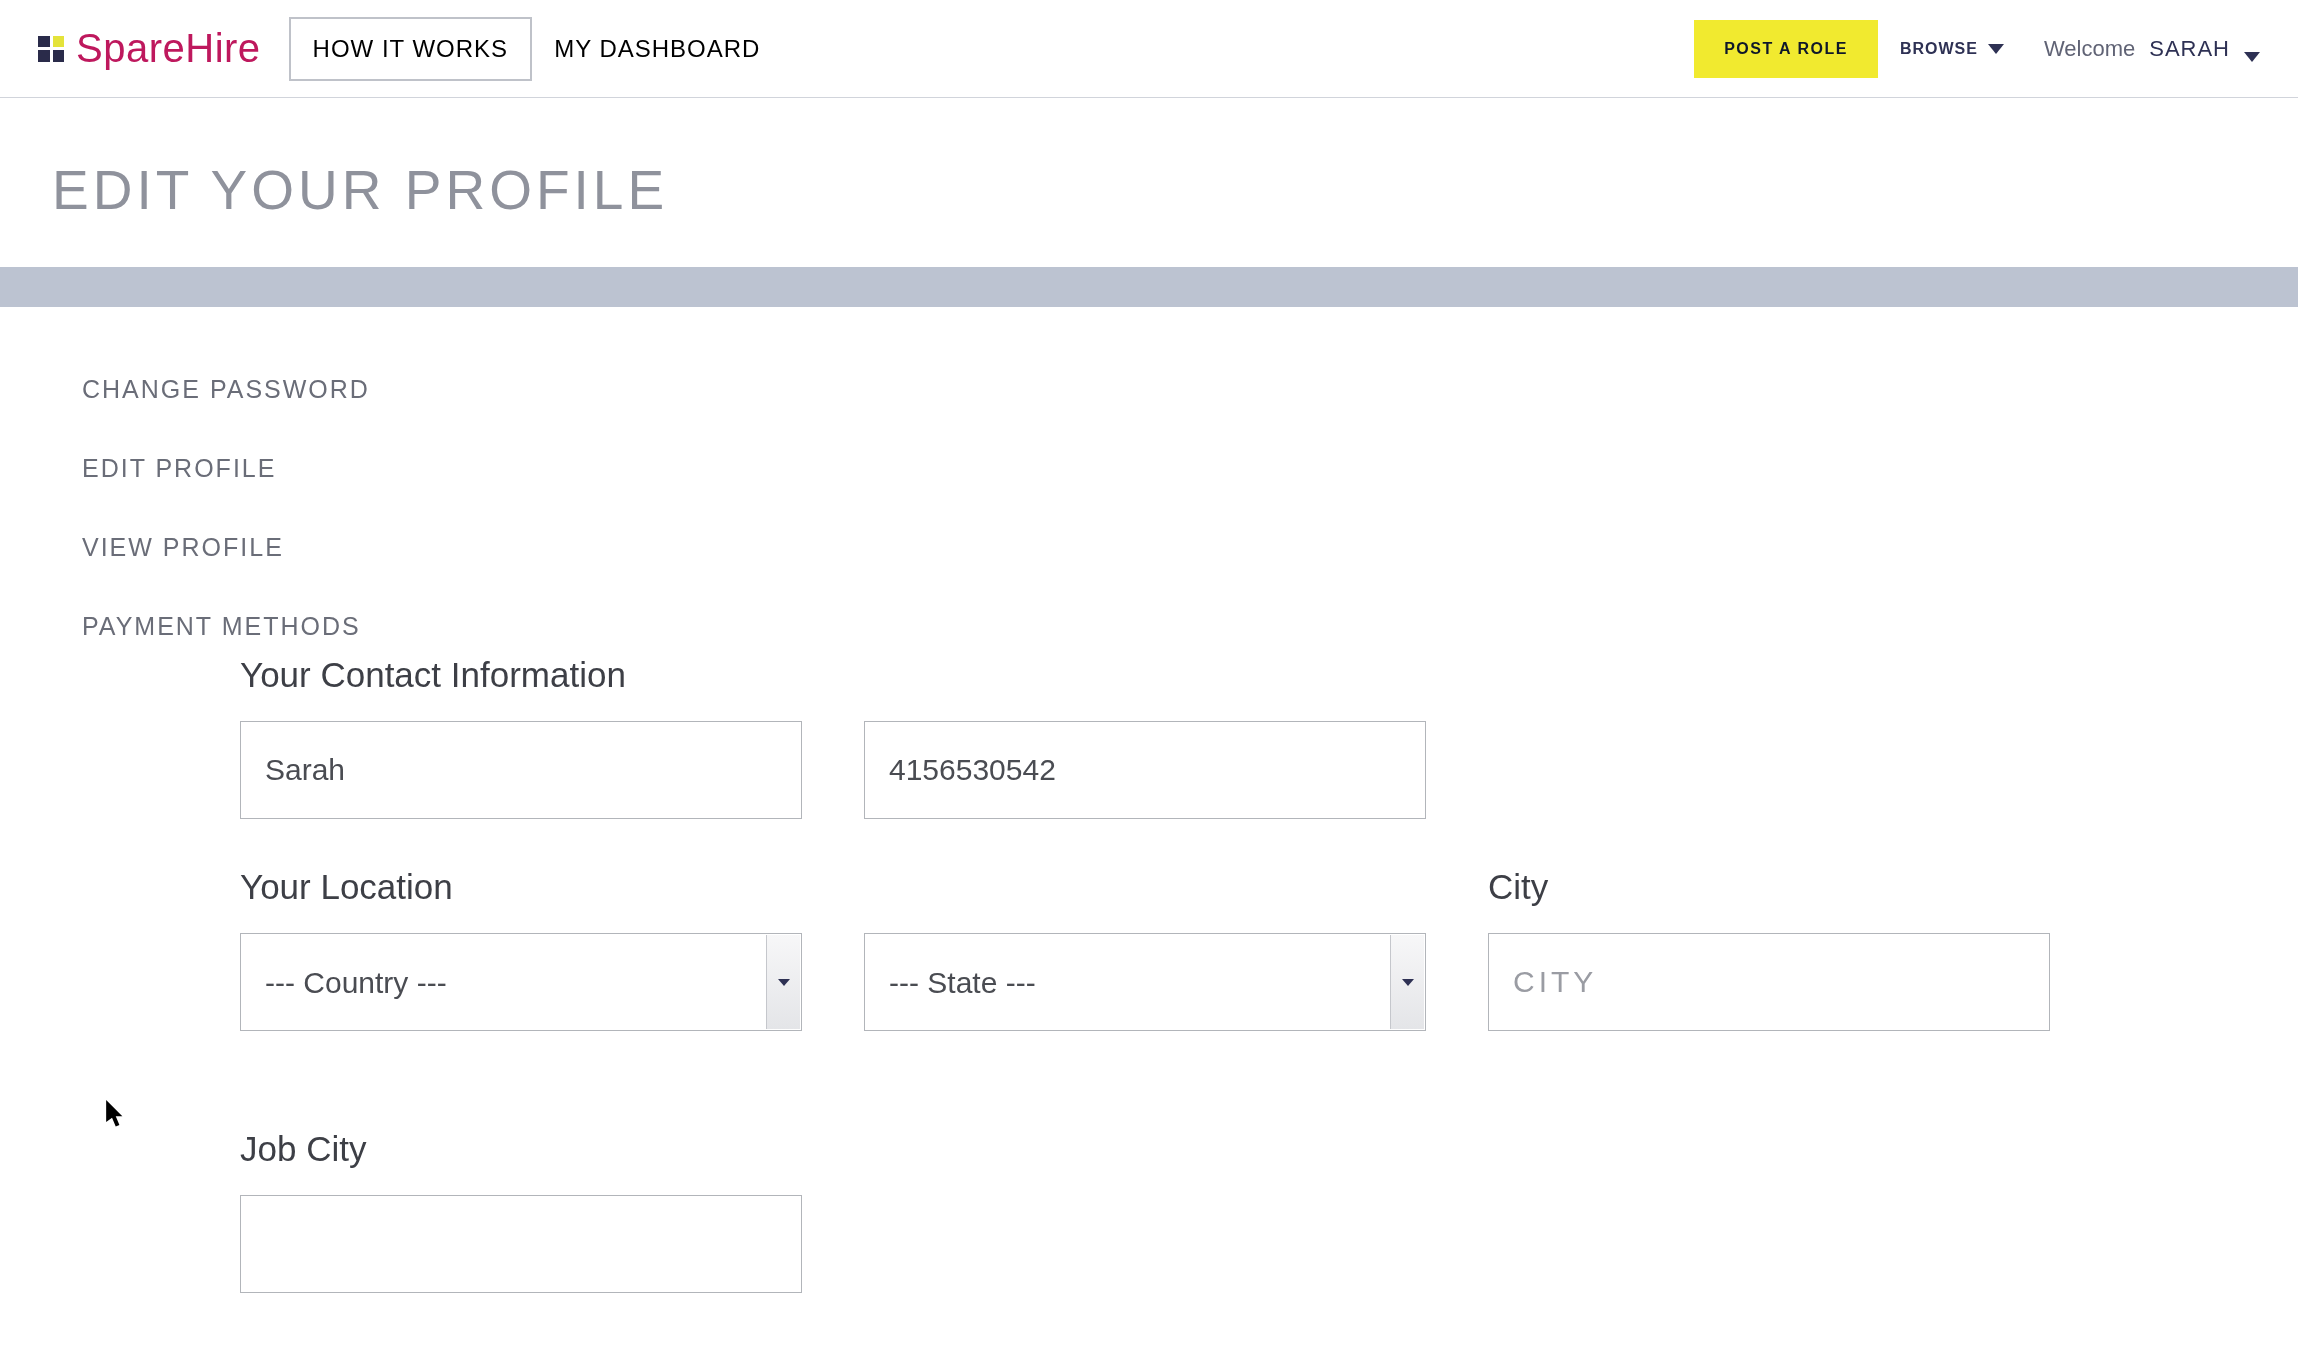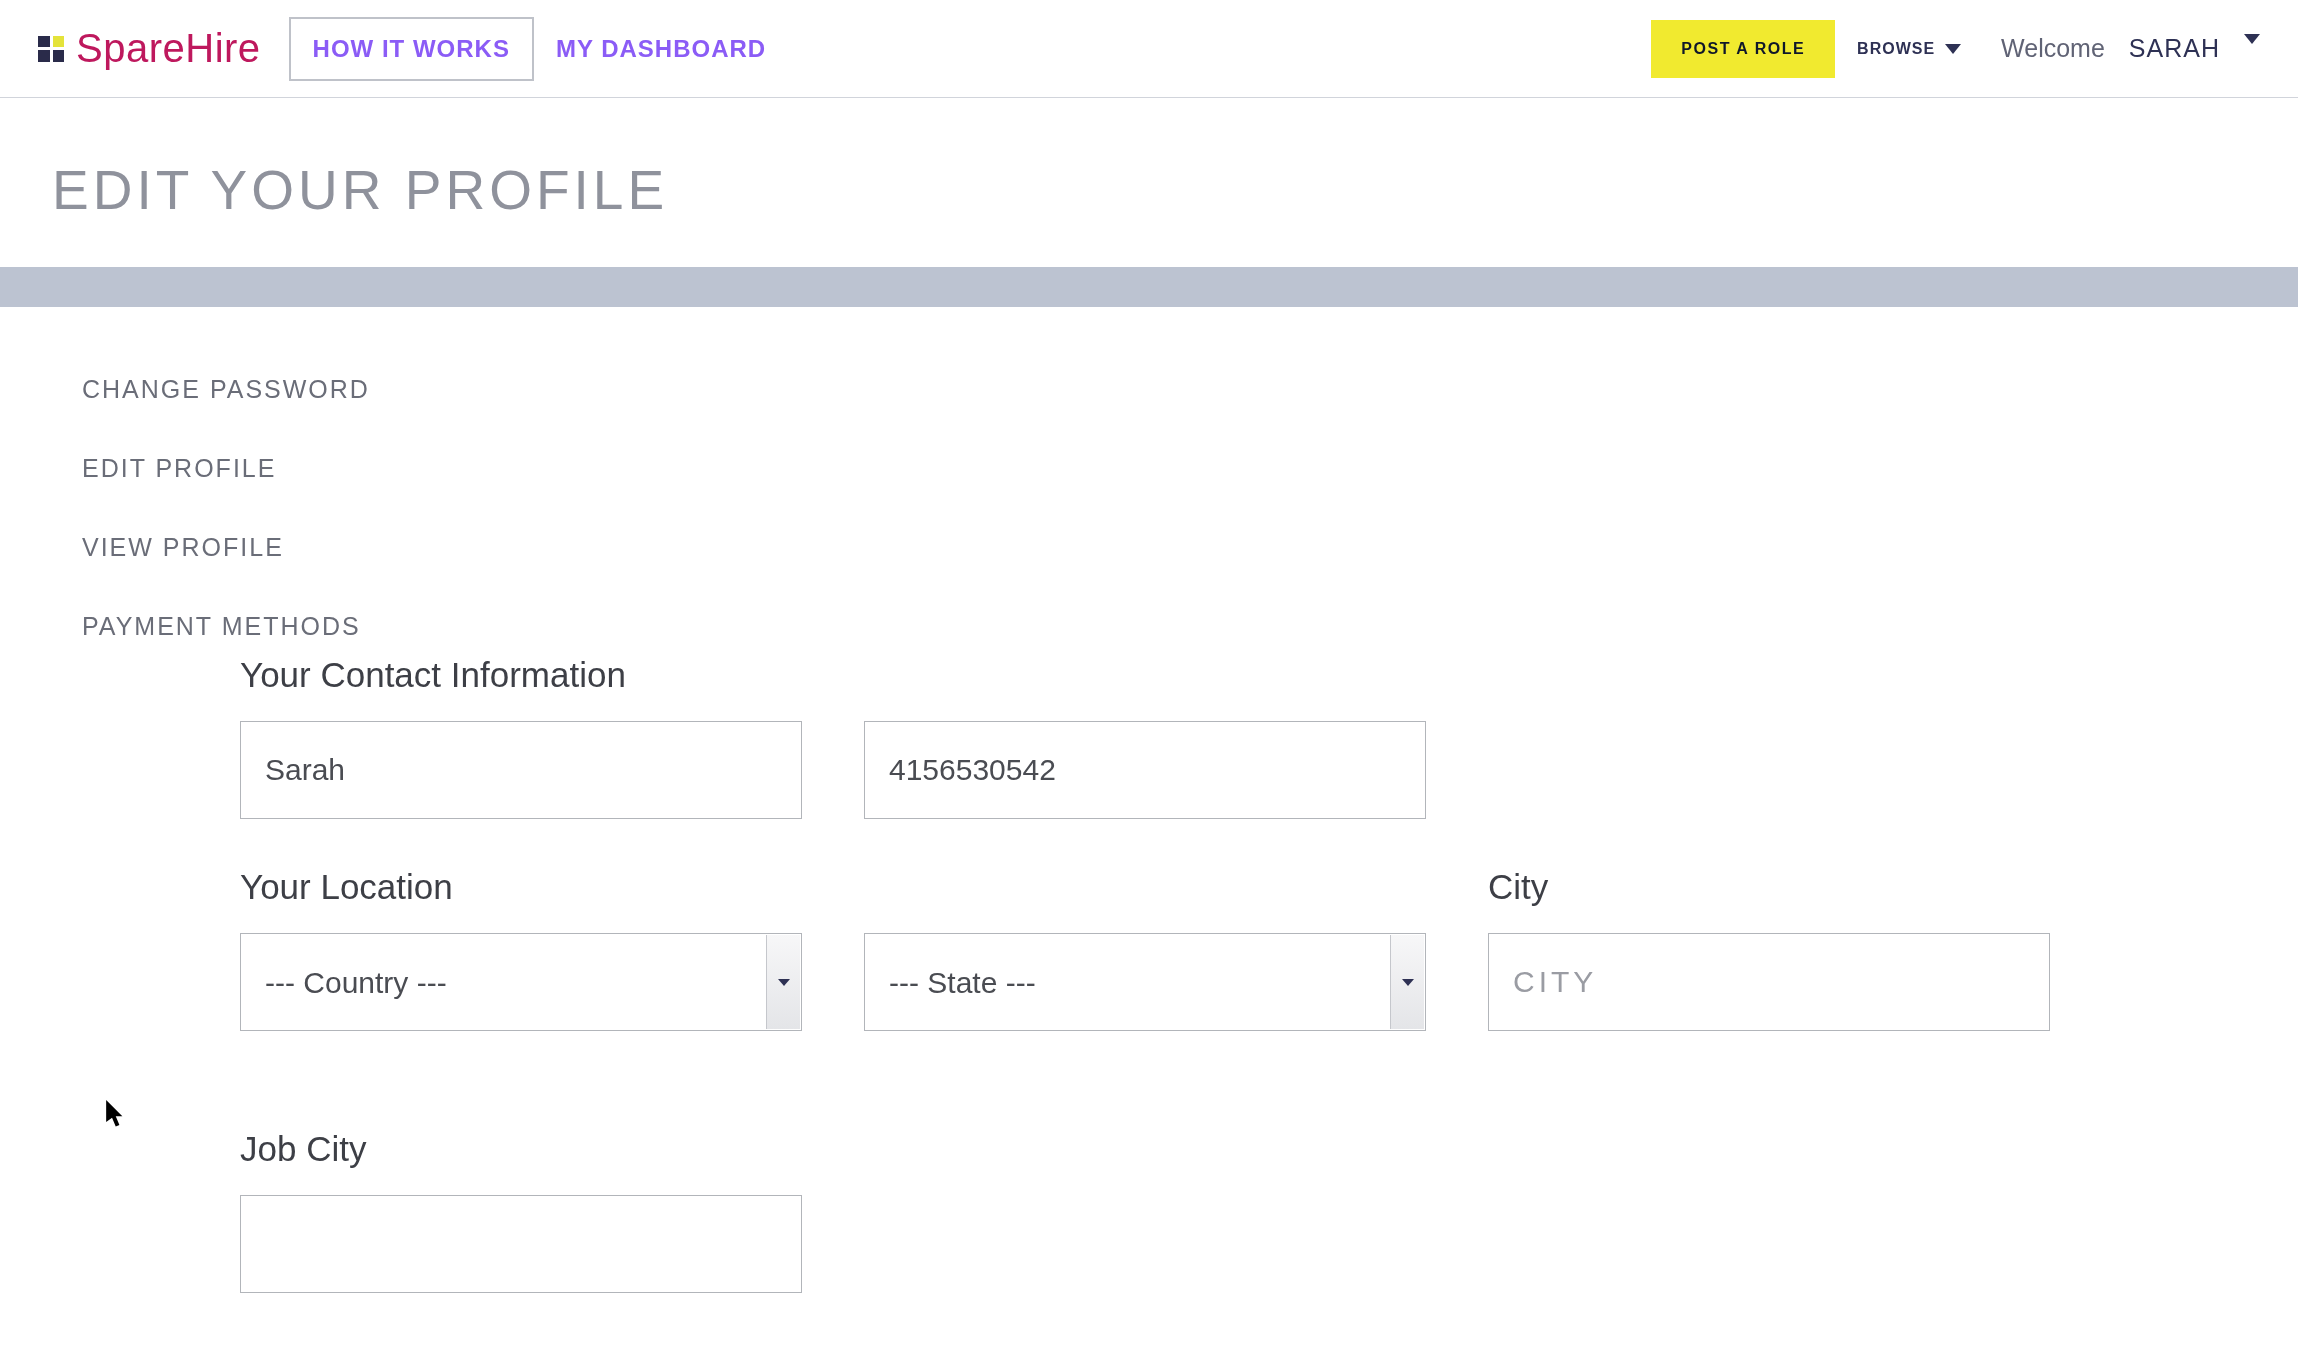--- a/index.html
+++ b/index.html
@@ -40,23 +40,23 @@
     .logo-mark span:nth-child(3){background:#2a2b4a;}
     .logo-mark span:nth-child(4){background:#2a2b4a;}
     .logo-text {
       font-size: 40px;
       font-weight: 400;
       color: #be185d;
       letter-spacing: 0.5px;
     }
     .nav-link {
       font-size: 24px;
-      font-weight: 700;
+      font-weight: 400;
       letter-spacing: 1px;
-      color: #8b5cf6;
+      color: #000000;
       padding: 18px 22px;
       text-decoration: none;
       cursor: pointer;
     }
     .nav-link.boxed {
       border: 2px solid #bfc2c9;
       padding: 16px 22px;
     }
     .spacer { flex: 1; }
     .post-role-btn {
@@ -82,23 +82,23 @@
       margin-right: 40px;
     }
     .caret-down {
       width: 0; height: 0;
       border-left: 8px solid transparent;
       border-right: 8px solid transparent;
       border-top: 10px solid #2e3154;
     }
     .welcome {
       display: flex;
-      align-items: flex-start;
-      gap: 24px;
-      font-size: 25px;
+      align-items: flex-end;
+      gap: 14px;
+      font-size: 22px;
       color: #606375;
       cursor: pointer;
     }
     .welcome-name { color: #2e3154; font-weight: 500; letter-spacing: 1px; }
 
     .page-title {
       font-size: 55px;
       font-weight: 300;
       letter-spacing: 4px;
       color: #8f929c;

